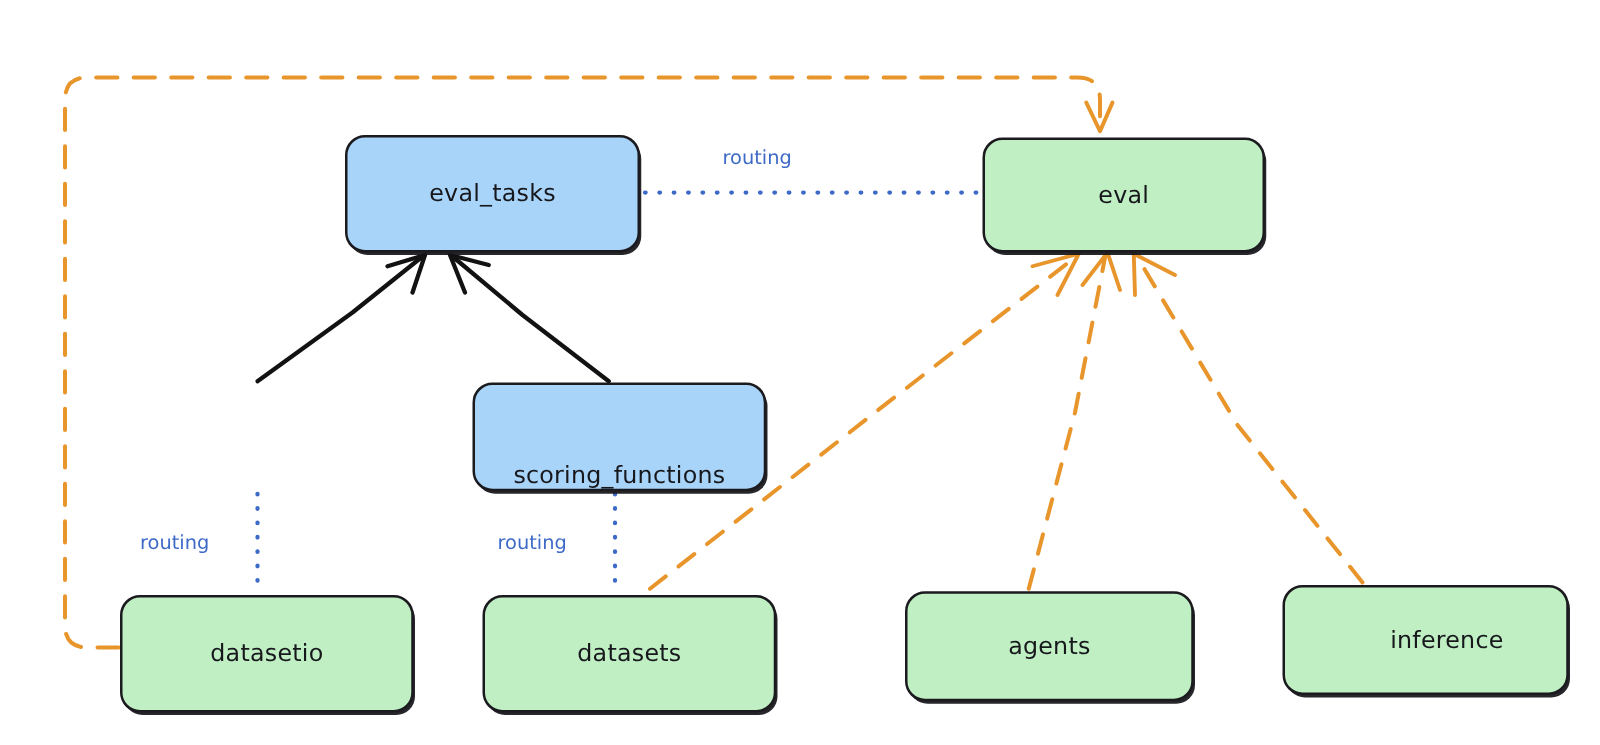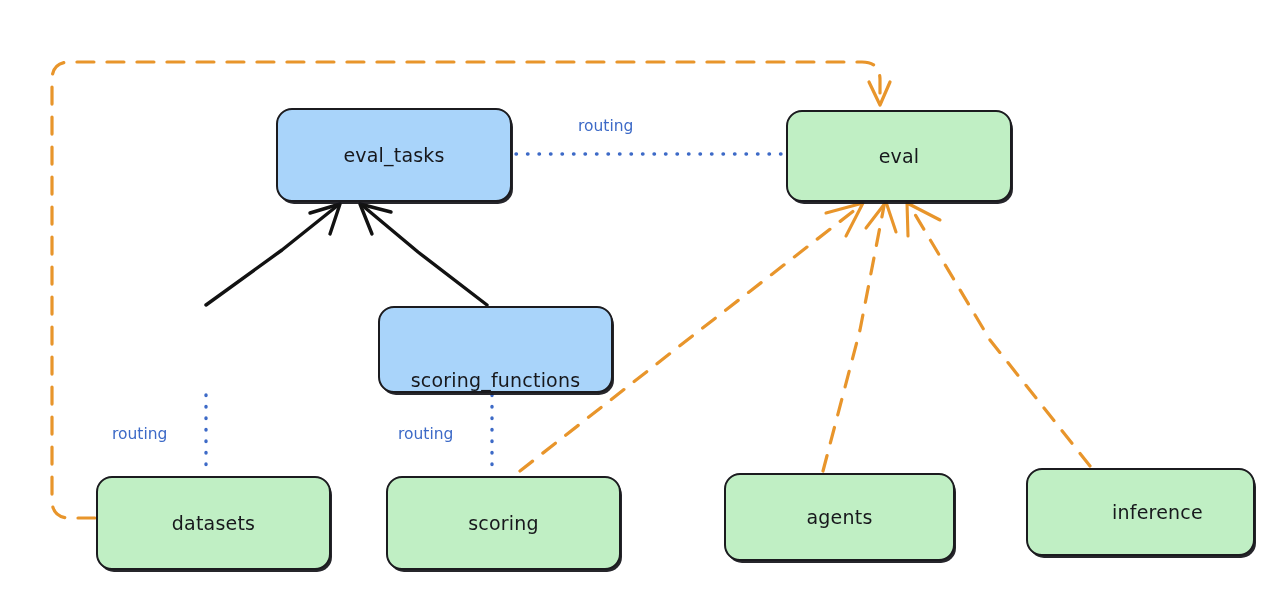--- a/index.html
+++ b/index.html
@@ -113,25 +113,25 @@
   <div class="node green" style="left:786px; top:110px; width:226px; height:92px;">
     <span class="node-label">eval</span>
   </div>
 
 
   <div class="node blue" style="left:378px; top:306px; width:235px; height:87px;align-items:flex-end;">
     <span class="node-label">scoring_functions</span>
   </div>
 
   <div class="node green" style="left:96px; top:476px; width:235px; height:94px;">
-    <span class="node-label">datasets</span>
+    <span class="node-label">datasetio</span>
   </div>
 
   <div class="node green" style="left:386px; top:476px; width:235px; height:94px;">
-    <span class="node-label">scoring</span>
+    <span class="node-label">datasets</span>
   </div>
 
   <div class="node green" style="left:724px; top:473px; width:231px; height:88px;">
     <span class="node-label">agents</span>
   </div>
 
   <div class="node green" style="left:1026px; top:468px; width:229px; height:88px;padding-left:34px;">
     <span class="node-label">inference</span>
   </div>
 

